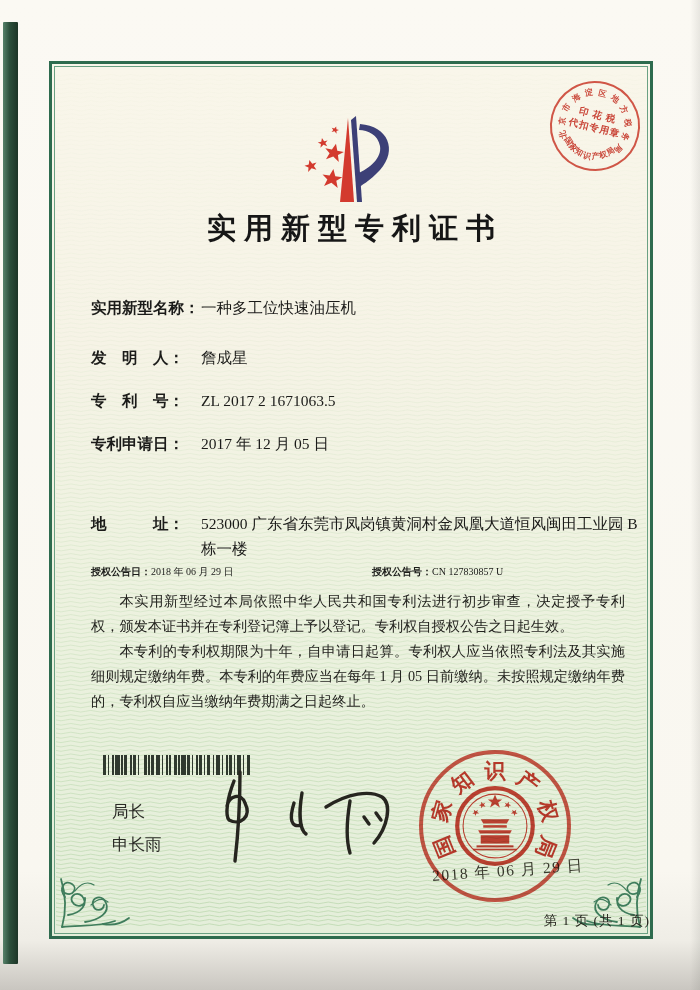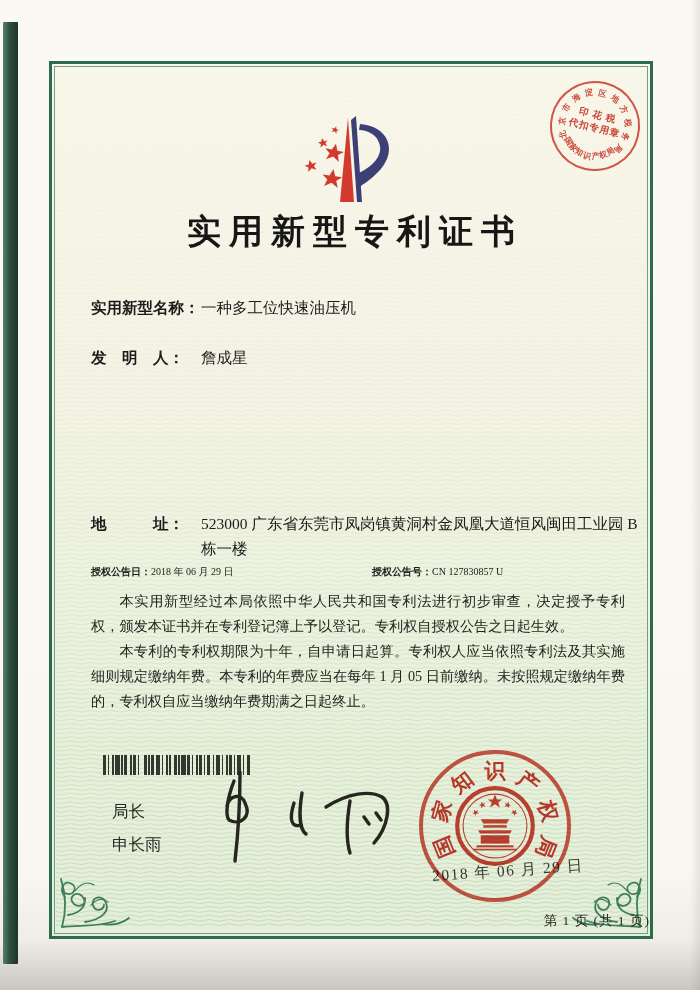--- a/index.html
+++ b/index.html
@@ -18,21 +18,21 @@
   .frame{position:absolute;left:49px;top:61px;width:604px;height:878px;
     border:3px solid #2e6b4e;box-sizing:border-box;
     background:linear-gradient(180deg,#f9f6ea 0%,#f6f3e6 32%,#eef2e0 58%,#e8f0dc 78%,#e4eeda 100%);}
   .frame-inner-line{position:absolute;inset:2px;border:1px solid #6aa183;pointer-events:none;}
   .guilloche{position:absolute;inset:4px;width:calc(100% - 8px);height:calc(100% - 8px);}
   .content{position:absolute;inset:0;color:#1e1e1c;}
 
   .cert-number{position:absolute;left:39px;top:32px;font-size:17px;letter-spacing:2px;color:#222;}
   .logo{position:absolute;left:240px;top:50px;}
   .title{position:absolute;left:0;top:145px;width:100%;text-align:center;
-    font-size:34px;font-weight:bold;letter-spacing:8px;color:#161616;text-indent:8px;}
+    font-size:29px;font-weight:bold;letter-spacing:8px;color:#161616;text-indent:8px;}
 
   .field-row{position:absolute;left:39px;display:flex;font-size:15.5px;line-height:25px;}
   .field-label{display:inline-block;width:110px;font-weight:bold;flex:none;color:#1b1b19;}
   .field-value{display:inline-block;max-width:452px;color:#1b1b19;}
   .grant-group{position:absolute;display:flex;font-size:10px;line-height:22px;}
 
   .paragraphs{position:absolute;left:39px;top:525px;width:534px;font-size:14.2px;
     line-height:25px;color:#23231f;text-align:justify;}
   .paragraphs p{margin:0;text-indent:2em;}
 
@@ -316,20 +316,28 @@
       <div class="title">实用新型专利证书</div>
 
       <div class="field-row" style="top:281px">
         <span class="field-label">发　明　人：</span>
         <span class="field-value">詹成星</span>
       </div>
       <div class="field-row" style="top:231px">
         <span class="field-label">实用新型名称：</span>
         <span class="field-value">一种多工位快速油压机</span>
       </div>
+      <div class="field-row" style="top:324px">
+        <span class="field-label">专　利　号：</span>
+        <span class="field-value">ZL 2017 2 1671063.5</span>
+      </div>
+      <div class="field-row" style="top:367px">
+        <span class="field-label">专利申请日：</span>
+        <span class="field-value">2017 年 12 月 05 日</span>
+      </div>
       <div class="field-row" style="top:447px">
         <span class="field-label">地　　　址：</span>
         <span class="field-value">523000 广东省东莞市凤岗镇黄洞村金凤凰大道恒风闽田工业园 B 栋一楼</span>
       </div>
 
       <div class="grant-group" style="left:39px;top:497px">
         <span class="field-label" style="width:auto">授权公告日：</span>
         <span class="field-value">2018 年 06 月 29 日</span>
       </div>
       <div class="grant-group" style="left:320px;top:497px">

